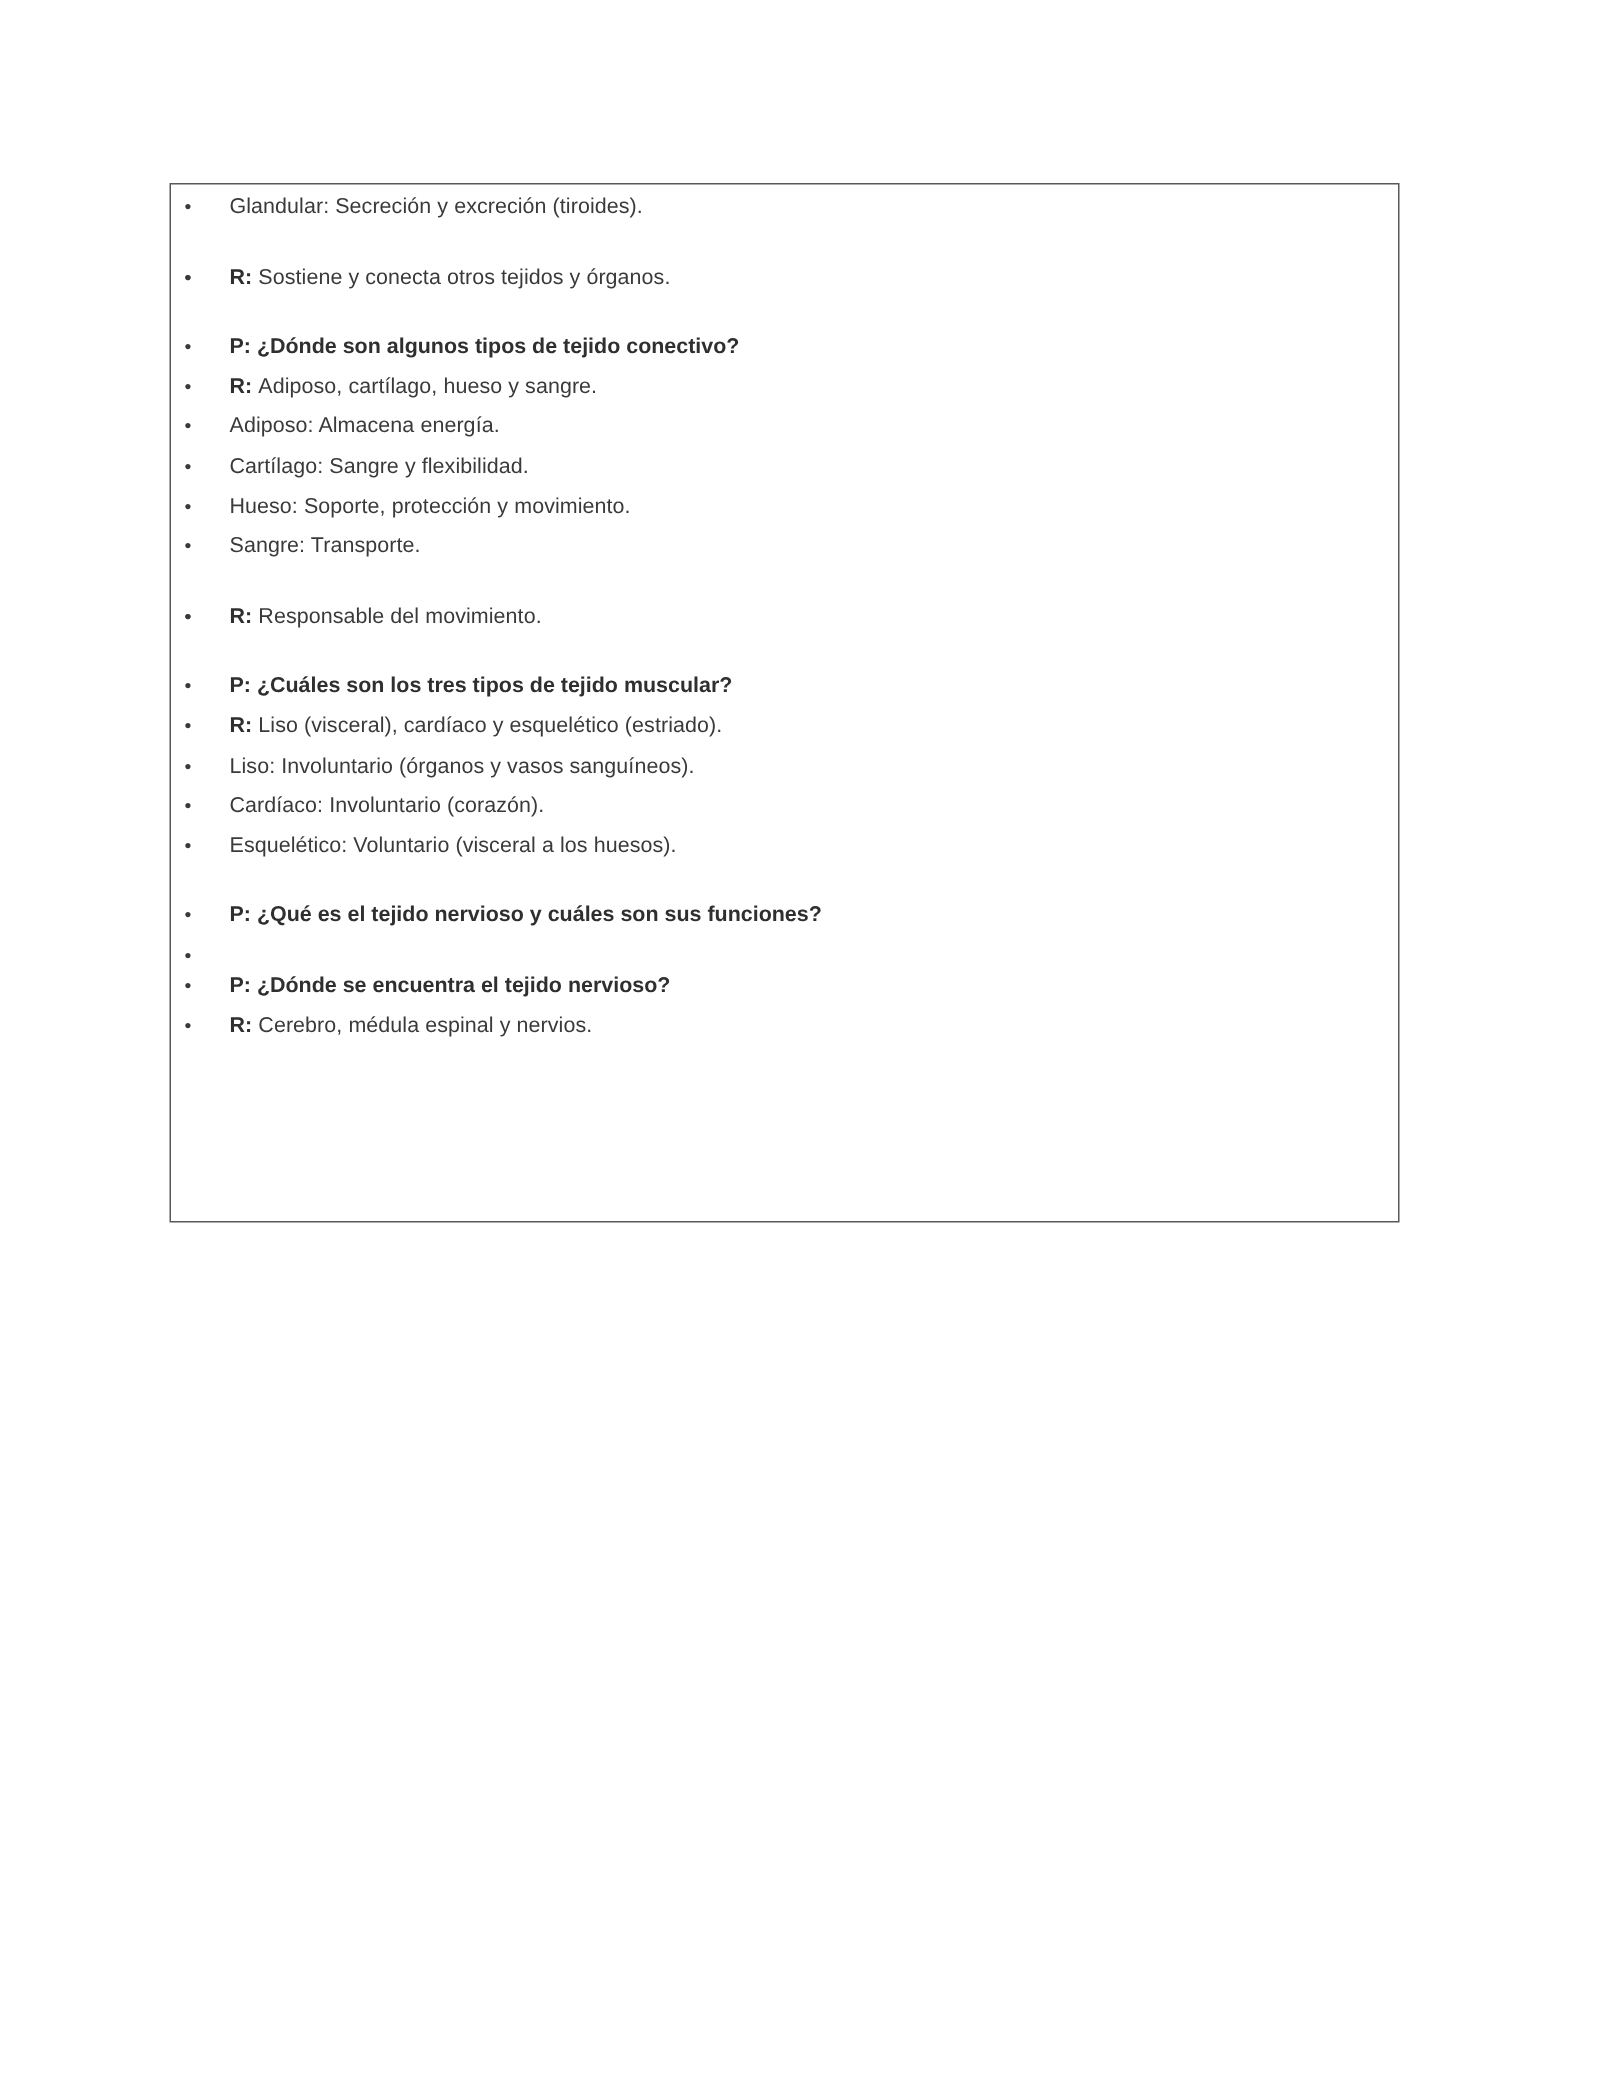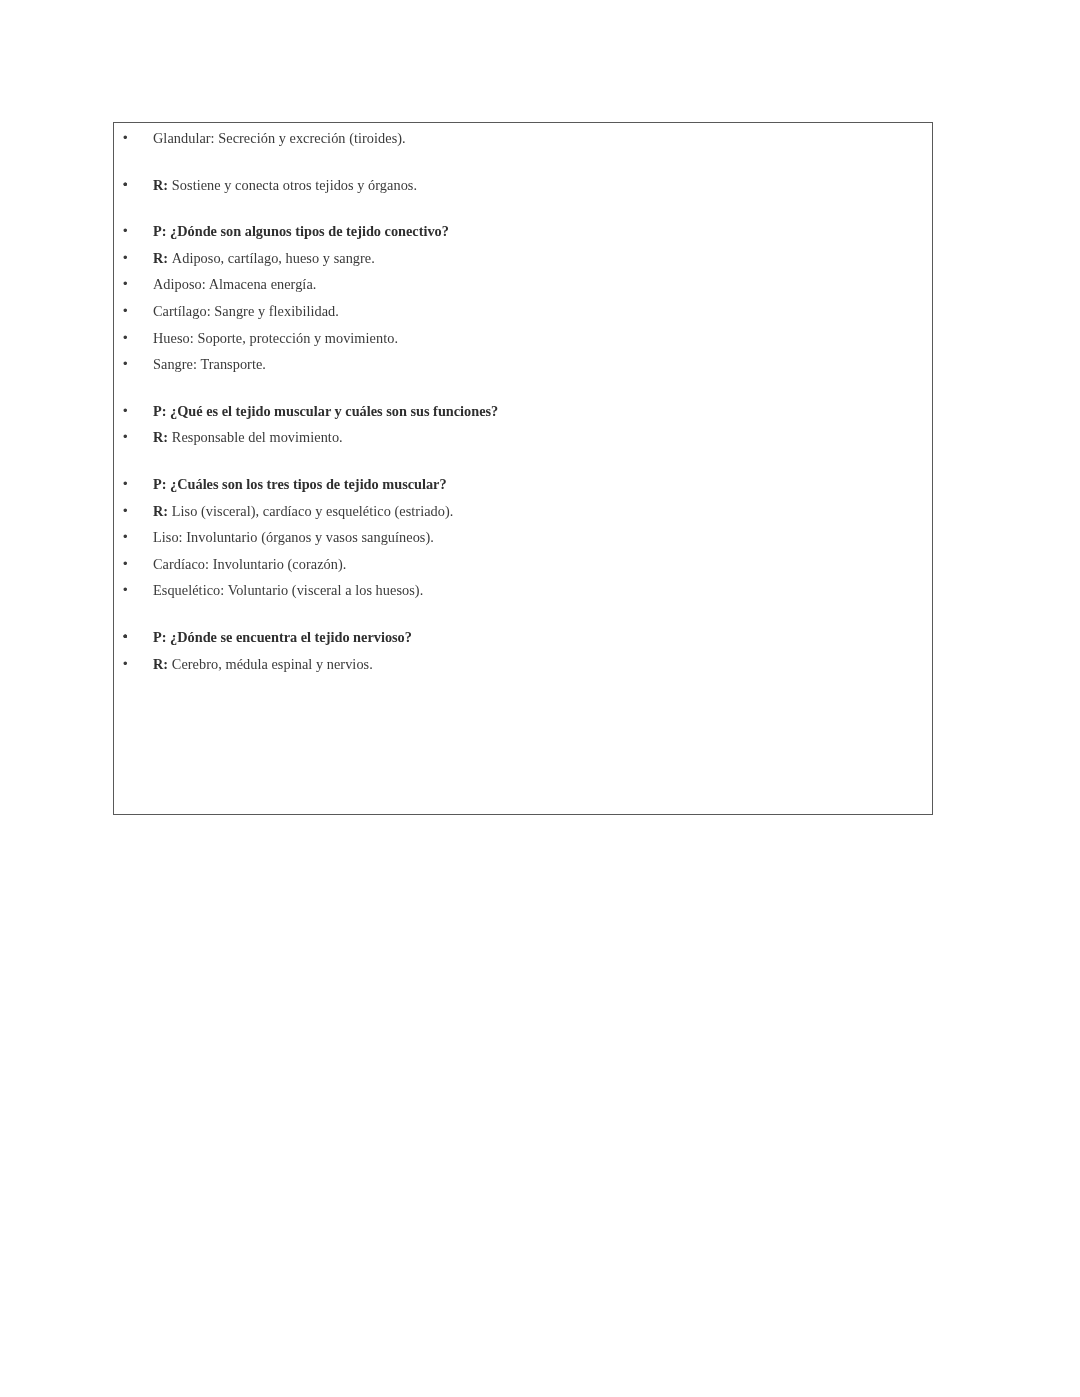--- a/index.html
+++ b/index.html
@@ -67,21 +67,20 @@
     top: 0;
     width: 10px;
     line-height: 26.6px;
     font-size: 13px;
     color: #3a3a3a;
     text-align: left;
   }
 
   .line-text {
     display: inline;
-    font-family: Liberation Serif, serif;
   }
 
   
   .bullet-item.q .line-text {
     font-weight: bold;
     color: #2f2f2f;
     letter-spacing: 0.0px;
   }
 
   
@@ -101,26 +100,26 @@
     <ul class="bullet-list">
         <li class="bullet-item"><span class="bullet-dot">•</span><span class="line-text">Glandular: Secreción y excreción (tiroides).</span></li>
         <li class="bullet-item q group-start"><span class="bullet-dot">•</span></li>
         <li class="bullet-item"><span class="bullet-dot">•</span><span class="line-text"><span class="prefix">R:</span><span class="prefix-sp">&nbsp;</span><span>Sostiene y conecta otros tejidos y órganos.</span></span></li>
         <li class="bullet-item q group-start"><span class="bullet-dot">•</span><span class="line-text">P: ¿Dónde son algunos tipos de tejido conectivo?</span></li>
         <li class="bullet-item"><span class="bullet-dot">•</span><span class="line-text"><span class="prefix">R:</span><span class="prefix-sp">&nbsp;</span><span>Adiposo, cartílago, hueso y sangre.</span></span></li>
         <li class="bullet-item"><span class="bullet-dot">•</span><span class="line-text">Adiposo: Almacena energía.</span></li>
         <li class="bullet-item"><span class="bullet-dot">•</span><span class="line-text">Cartílago: Sangre y flexibilidad.</span></li>
         <li class="bullet-item"><span class="bullet-dot">•</span><span class="line-text">Hueso: Soporte, protección y movimiento.</span></li>
         <li class="bullet-item"><span class="bullet-dot">•</span><span class="line-text">Sangre: Transporte.</span></li>
-        <li class="bullet-item q group-start"><span class="bullet-dot">•</span><span class="line-text">P: ¿Qué es el tejido muscular y cuáles son sus funciones?</span></li>
+        <li class="bullet-item q group-start"><span class="bullet-dot">•</span></li>
         <li class="bullet-item"><span class="bullet-dot">•</span><span class="line-text"><span class="prefix">R:</span><span class="prefix-sp">&nbsp;</span><span>Responsable del movimiento.</span></span></li>
         <li class="bullet-item q group-start"><span class="bullet-dot">•</span><span class="line-text">P: ¿Cuáles son los tres tipos de tejido muscular?</span></li>
         <li class="bullet-item"><span class="bullet-dot">•</span><span class="line-text"><span class="prefix">R:</span><span class="prefix-sp">&nbsp;</span><span>Liso (visceral), cardíaco y esquelético (estriado).</span></span></li>
         <li class="bullet-item"><span class="bullet-dot">•</span><span class="line-text">Liso: Involuntario (órganos y vasos sanguíneos).</span></li>
         <li class="bullet-item"><span class="bullet-dot">•</span><span class="line-text">Cardíaco: Involuntario (corazón).</span></li>
         <li class="bullet-item"><span class="bullet-dot">•</span><span class="line-text">Esquelético: Voluntario (visceral a los huesos).</span></li>
-        <li class="bullet-item q group-start"><span class="bullet-dot">•</span></li>
+        <li class="bullet-item q group-start"><span class="bullet-dot">•</span><span class="line-text">P: ¿Qué es el tejido nervioso y cuáles son sus funciones?</span></li>
         <li class="bullet-item"><span class="bullet-dot">•</span></li>
         <li class="bullet-item q group-start"><span class="bullet-dot">•</span><span class="line-text">P: ¿Dónde se encuentra el tejido nervioso?</span></li>
         <li class="bullet-item"><span class="bullet-dot">•</span><span class="line-text"><span class="prefix">R:</span><span class="prefix-sp">&nbsp;</span><span>Cerebro, médula espinal y nervios.</span></span></li>
       </ul>
   </div>
 </div>
 
 </body></html>

